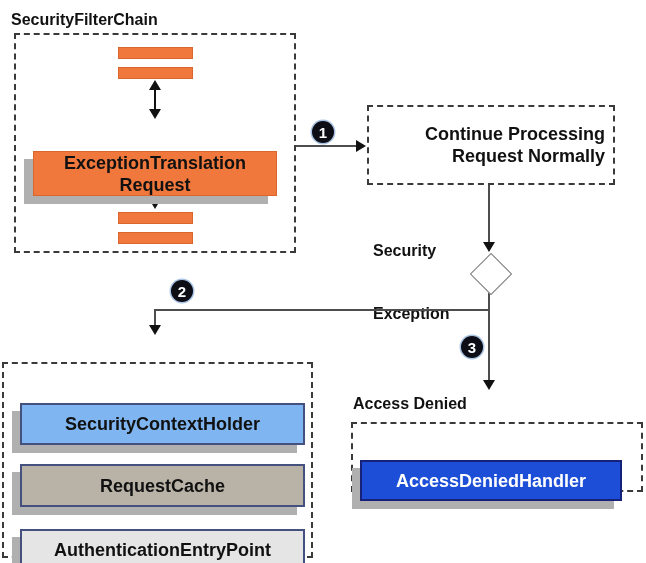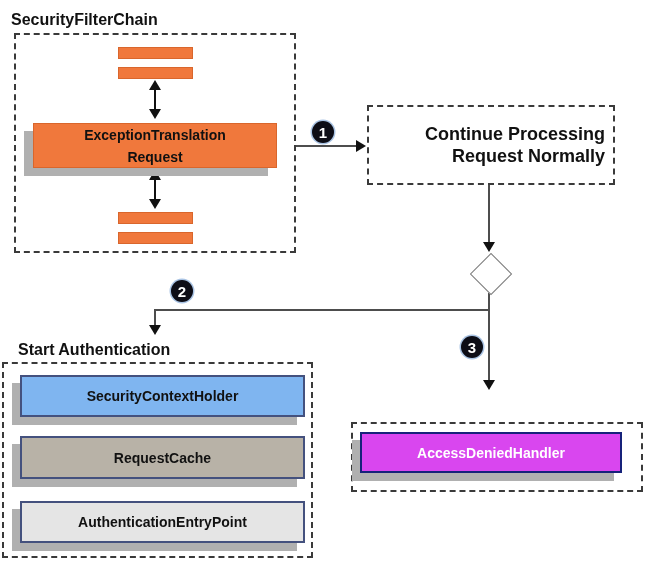--- a/index.html
+++ b/index.html
@@ -7,22 +7,23 @@
     position:relative; width:646px; height:563px; background:#ffffff;
     font-family:"Liberation Sans","DejaVu Sans",sans-serif;
     color:#111; overflow:hidden;
   }
   .lbl { position:absolute; font-weight:bold; font-size:16px; line-height:21px; white-space:pre; }
   .dashed-box { position:absolute; border:2px dashed #3a3a3a; background:transparent; box-sizing:border-box; }
   .bar { position:absolute; width:75px; height:12px; background:#F0783C; border:1px solid #d9662c; box-sizing:border-box; }
   .solid-box {
     position:absolute; box-sizing:border-box; display:flex; flex-direction:column;
     align-items:center; justify-content:center; text-align:center;
-    font-weight:bold; font-size:14px; line-height:22px;
+    font-weight:bold; font-size:18px; line-height:22px;
     box-shadow:-9px 8px 0 0 #b0b0b0;
+    margin-top:28px;
   }
   .etf { background:#F0783C; border:1px solid #d9662c; }
   .comp { border:2px solid #44517e; }
   .navybox { color:#ffffff; border:2px solid #16227a; }
   .hline { position:absolute; height:2px; background:#4d4d4d; }
   .vline { position:absolute; width:2px; background:#4d4d4d; }
   .arr { position:absolute; width:0; height:0; }
   .arr.down  { border-left:6px solid transparent; border-right:6px solid transparent; border-top:10px solid #111; }
   .arr.up    { border-left:6px solid transparent; border-right:6px solid transparent; border-bottom:10px solid #111; }
   .arr.right { border-top:6px solid transparent; border-bottom:6px solid transparent; border-left:10px solid #111; }
@@ -70,51 +71,55 @@
 
   <div class="badge" style="left:312px; top:121px;">1</div>
   <div class="hline" style="left:296px; top:145px; width:60px;"></div>
   <div class="arr right" style="left:356px; top:140px;"></div>
 
   <div class="dashed-box" style="left:367px; top:105px; width:248px; height:80px; display:flex; flex-direction:column; justify-content:center; align-items:flex-end; padding-right:8px; font-weight:bold; font-size:18px; line-height:22px;">
     <span>Continue Processing</span>
     <span>Request Normally</span>
   </div>
 
+  <div class="lbl" style="left:373px; top:198px;">
+    <div>Security</div>
+    <div>Exception</div>
+  </div>
   <div class="vline" style="left:488px; top:185px; height:58px;"></div>
   <div class="arr down" style="left:483px; top:242px;"></div>
 
   <div class="vline" style="left:488px; top:293px; height:88px;"></div>
   <div class="hline" style="left:154px; top:309px; width:336px;"></div>
 
   <div class="diamond"></div>
 
   <div class="badge" style="left:171px; top:280px;">2</div>
   <div class="vline" style="left:154px; top:309px; height:17px;"></div>
   <div class="arr down" style="left:149px; top:325px;"></div>
 
-  <div class="lbl" style="left:18px; top:339px;">Start Authentication</div>
 
   <div class="dashed-box" style="left:2px; top:362px; width:311px; height:196px;"></div>
 
   <div class="solid-box comp" style="left: 20px; top: 375px; width: 285px; height: 42px; box-shadow: rgb(176, 176, 176) -8px 8px 0px 0px; background-color: rgb(127, 181, 240);">
     <span>SecurityContextHolder</span>
   </div>
 
   <div class="solid-box comp" style="left: 20px; top: 436px; width: 285px; height: 43px; box-shadow: rgb(176, 176, 176) -8px 8px 0px 0px; background-color: rgb(184, 178, 167);">
     <span>RequestCache</span>
   </div>
 
   <div class="solid-box comp" style="left: 20px; top: 501px; width: 285px; height: 42px; box-shadow: rgb(176, 176, 176) -8px 8px 0px 0px; background-color: #e5e5e5;">
     <span>AuthenticationEntryPoint</span>
   </div>
 
   <div class="badge" style="left:461px; top:336px;">3</div>
   <div class="arr down" style="left:483px; top:380px;"></div>
 
+  <div class="lbl" style="left:353px; top:393px;">Access Denied</div>
 
   <div class="dashed-box" style="left:351px; top:422px; width:292px; height:70px;"></div>
 
-  <div class="solid-box navybox" style="left: 360px; top: 432px; width: 262px; height: 41px; box-shadow: rgb(176, 176, 176) -8px 8px 0px 0px; background-color: #d946ef;">
+  <div class="solid-box navybox" style="left: 360px; top: 432px; width: 262px; height: 41px; box-shadow: rgb(176, 176, 176) -8px 8px 0px 0px; background-color: #1d4ed8;">
     <span>AccessDeniedHandler</span>
   </div>
 
 </div>
 
 </body></html>

